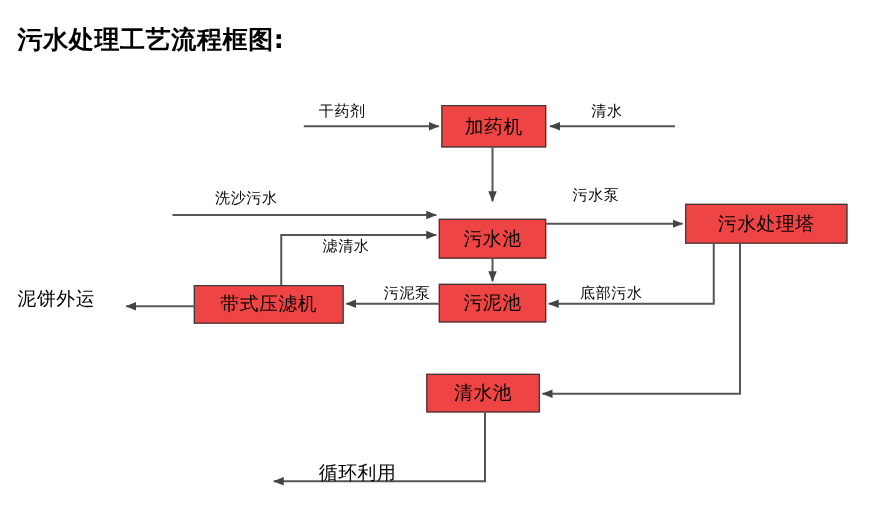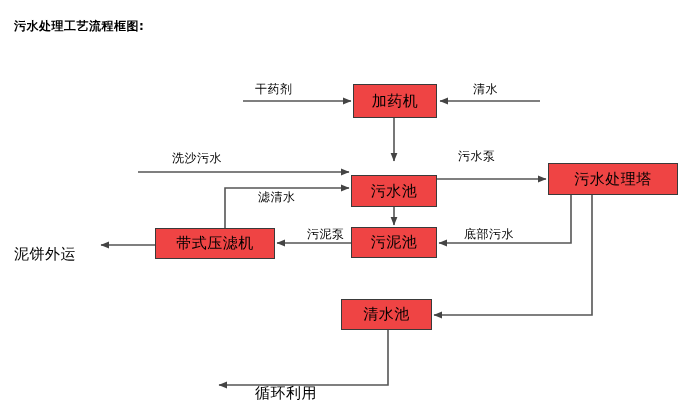--- a/index.html
+++ b/index.html
@@ -25,21 +25,21 @@
     position: absolute;
     left: 0;
     top: 0;
     width: 700px;
     height: 420px;
   }
   .title {
     position: absolute;
     left: 14px;
     top: 18px;
-    font-size: 12px;
+    font-size: 20px;
     font-weight: bold;
     letter-spacing: 0.5px;
     white-space: nowrap;
   }
   .node {
     position: absolute;
     box-sizing: border-box;
     border: 1px solid #3a3a3a;
     background: #ef4444;
     display: flex;
@@ -56,21 +56,20 @@
     white-space: nowrap;
     letter-spacing: 0.5px;
     line-height: 1;
   }
   .terminal {
     position: absolute;
     font-size: 15px;
     white-space: nowrap;
     letter-spacing: 0.5px;
     line-height: 1;
-    margin-top: 15px;
   }
 </style>
 </head>
 <body>
 
 <div id="canvas">
 
   <div class="title">污水处理工艺流程框图:</div>
 
   <svg id="wires" viewBox="0 0 700 420" width="700" height="420" xmlns="http://www.w3.org/2000/svg">

